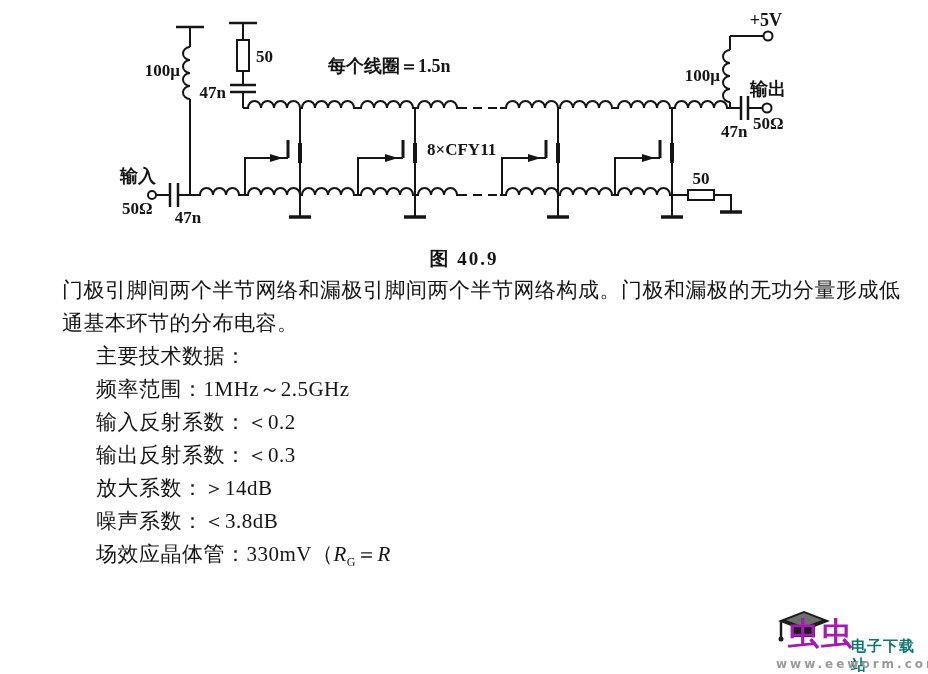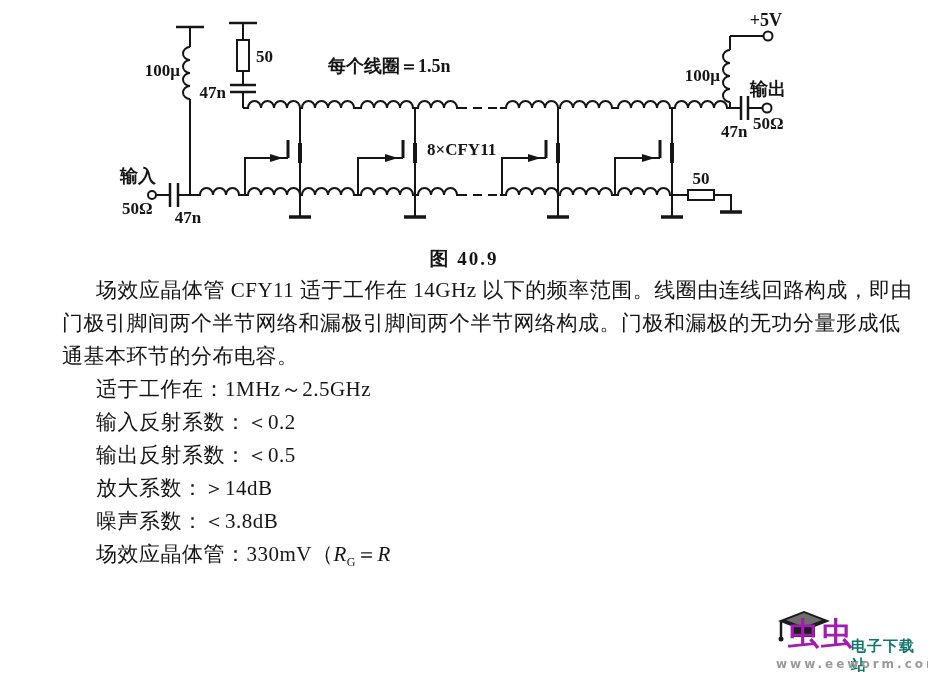--- a/index.html
+++ b/index.html
@@ -163,26 +163,26 @@
     <text x="766" y="26" font-size="18" text-anchor="middle">+5V</text>
     <text x="720" y="81" font-size="17" text-anchor="end">100μ</text>
     <text x="750" y="95" font-size="18">输出</text>
     <text x="753" y="129" font-size="17">50Ω</text>
     <text x="721" y="137" font-size="17">47n</text>
   </svg>
 
   <div class="caption">图 40.9</div>
 
   <div class="bodytext">
-    <div class="tline indent">场效应晶体管 CFY11 适于工作在 14GHz 以下的频率范围。线圈由连线回路构成，即由</div>
     <div class="tline">门极引脚间两个半节网络和漏极引脚间两个半节网络构成。门极和漏极的无功分量形成低</div>
     <div class="tline">通基本环节的分布电容。</div>
-    <div class="tline indent">适于工作在：1MHz～2.5GHz</div>
+    <div class="tline indent">主要技术数据：</div>
+    <div class="tline indent">频率范围：1MHz～2.5GHz</div>
     <div class="tline indent">输入反射系数：＜0.2</div>
-    <div class="tline indent">输出反射系数：＜0.5</div>
+    <div class="tline indent">输出反射系数：＜0.3</div>
     <div class="tline indent">放大系数：＞14dB</div>
     <div class="tline indent">噪声系数：＜3.8dB</div>
     <div class="tline indent">
       <span>场效应晶体管：330mV（</span><span class="mvar">R</span><sub>G</sub><span>＝</span><span class="mvar">R</span>
     </div>
   </div>
 
   <div class="watermark">
     <svg class="wm-cap" width="56" height="42" viewBox="0 0 56 42">
       <polygon points="2,13 28,3 54,13 28,23" fill="#1c1c1c"></polygon>

